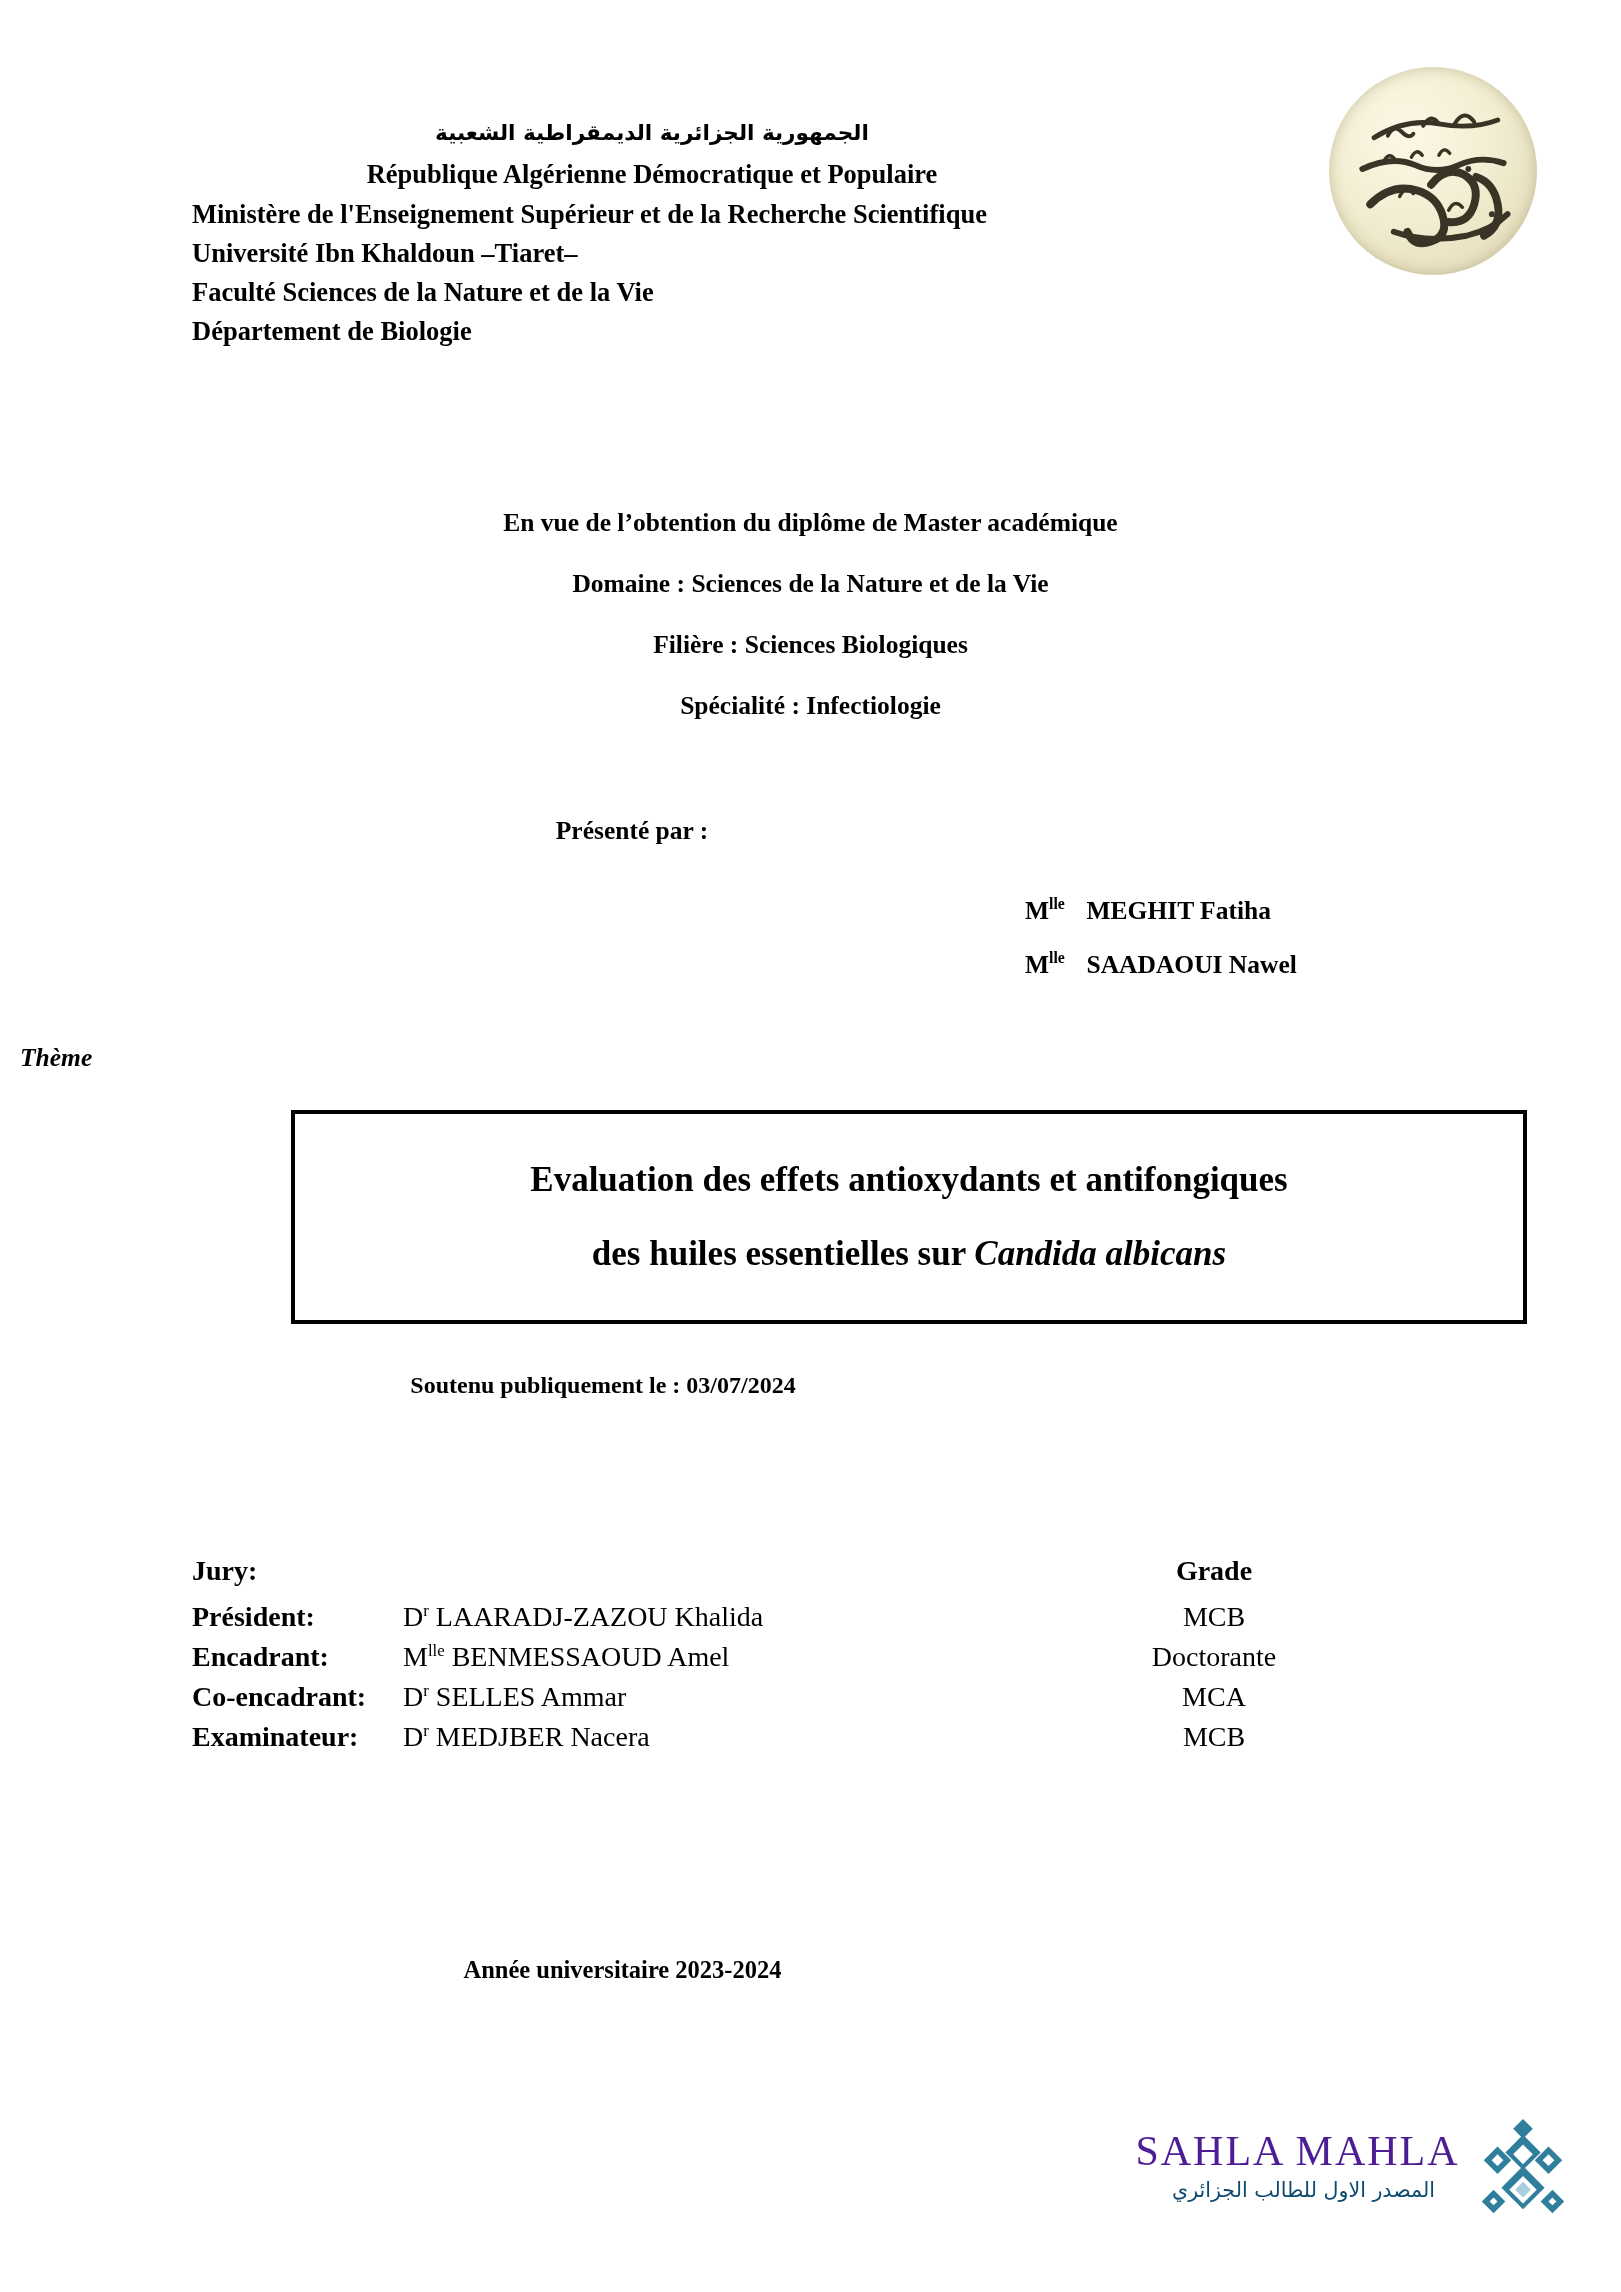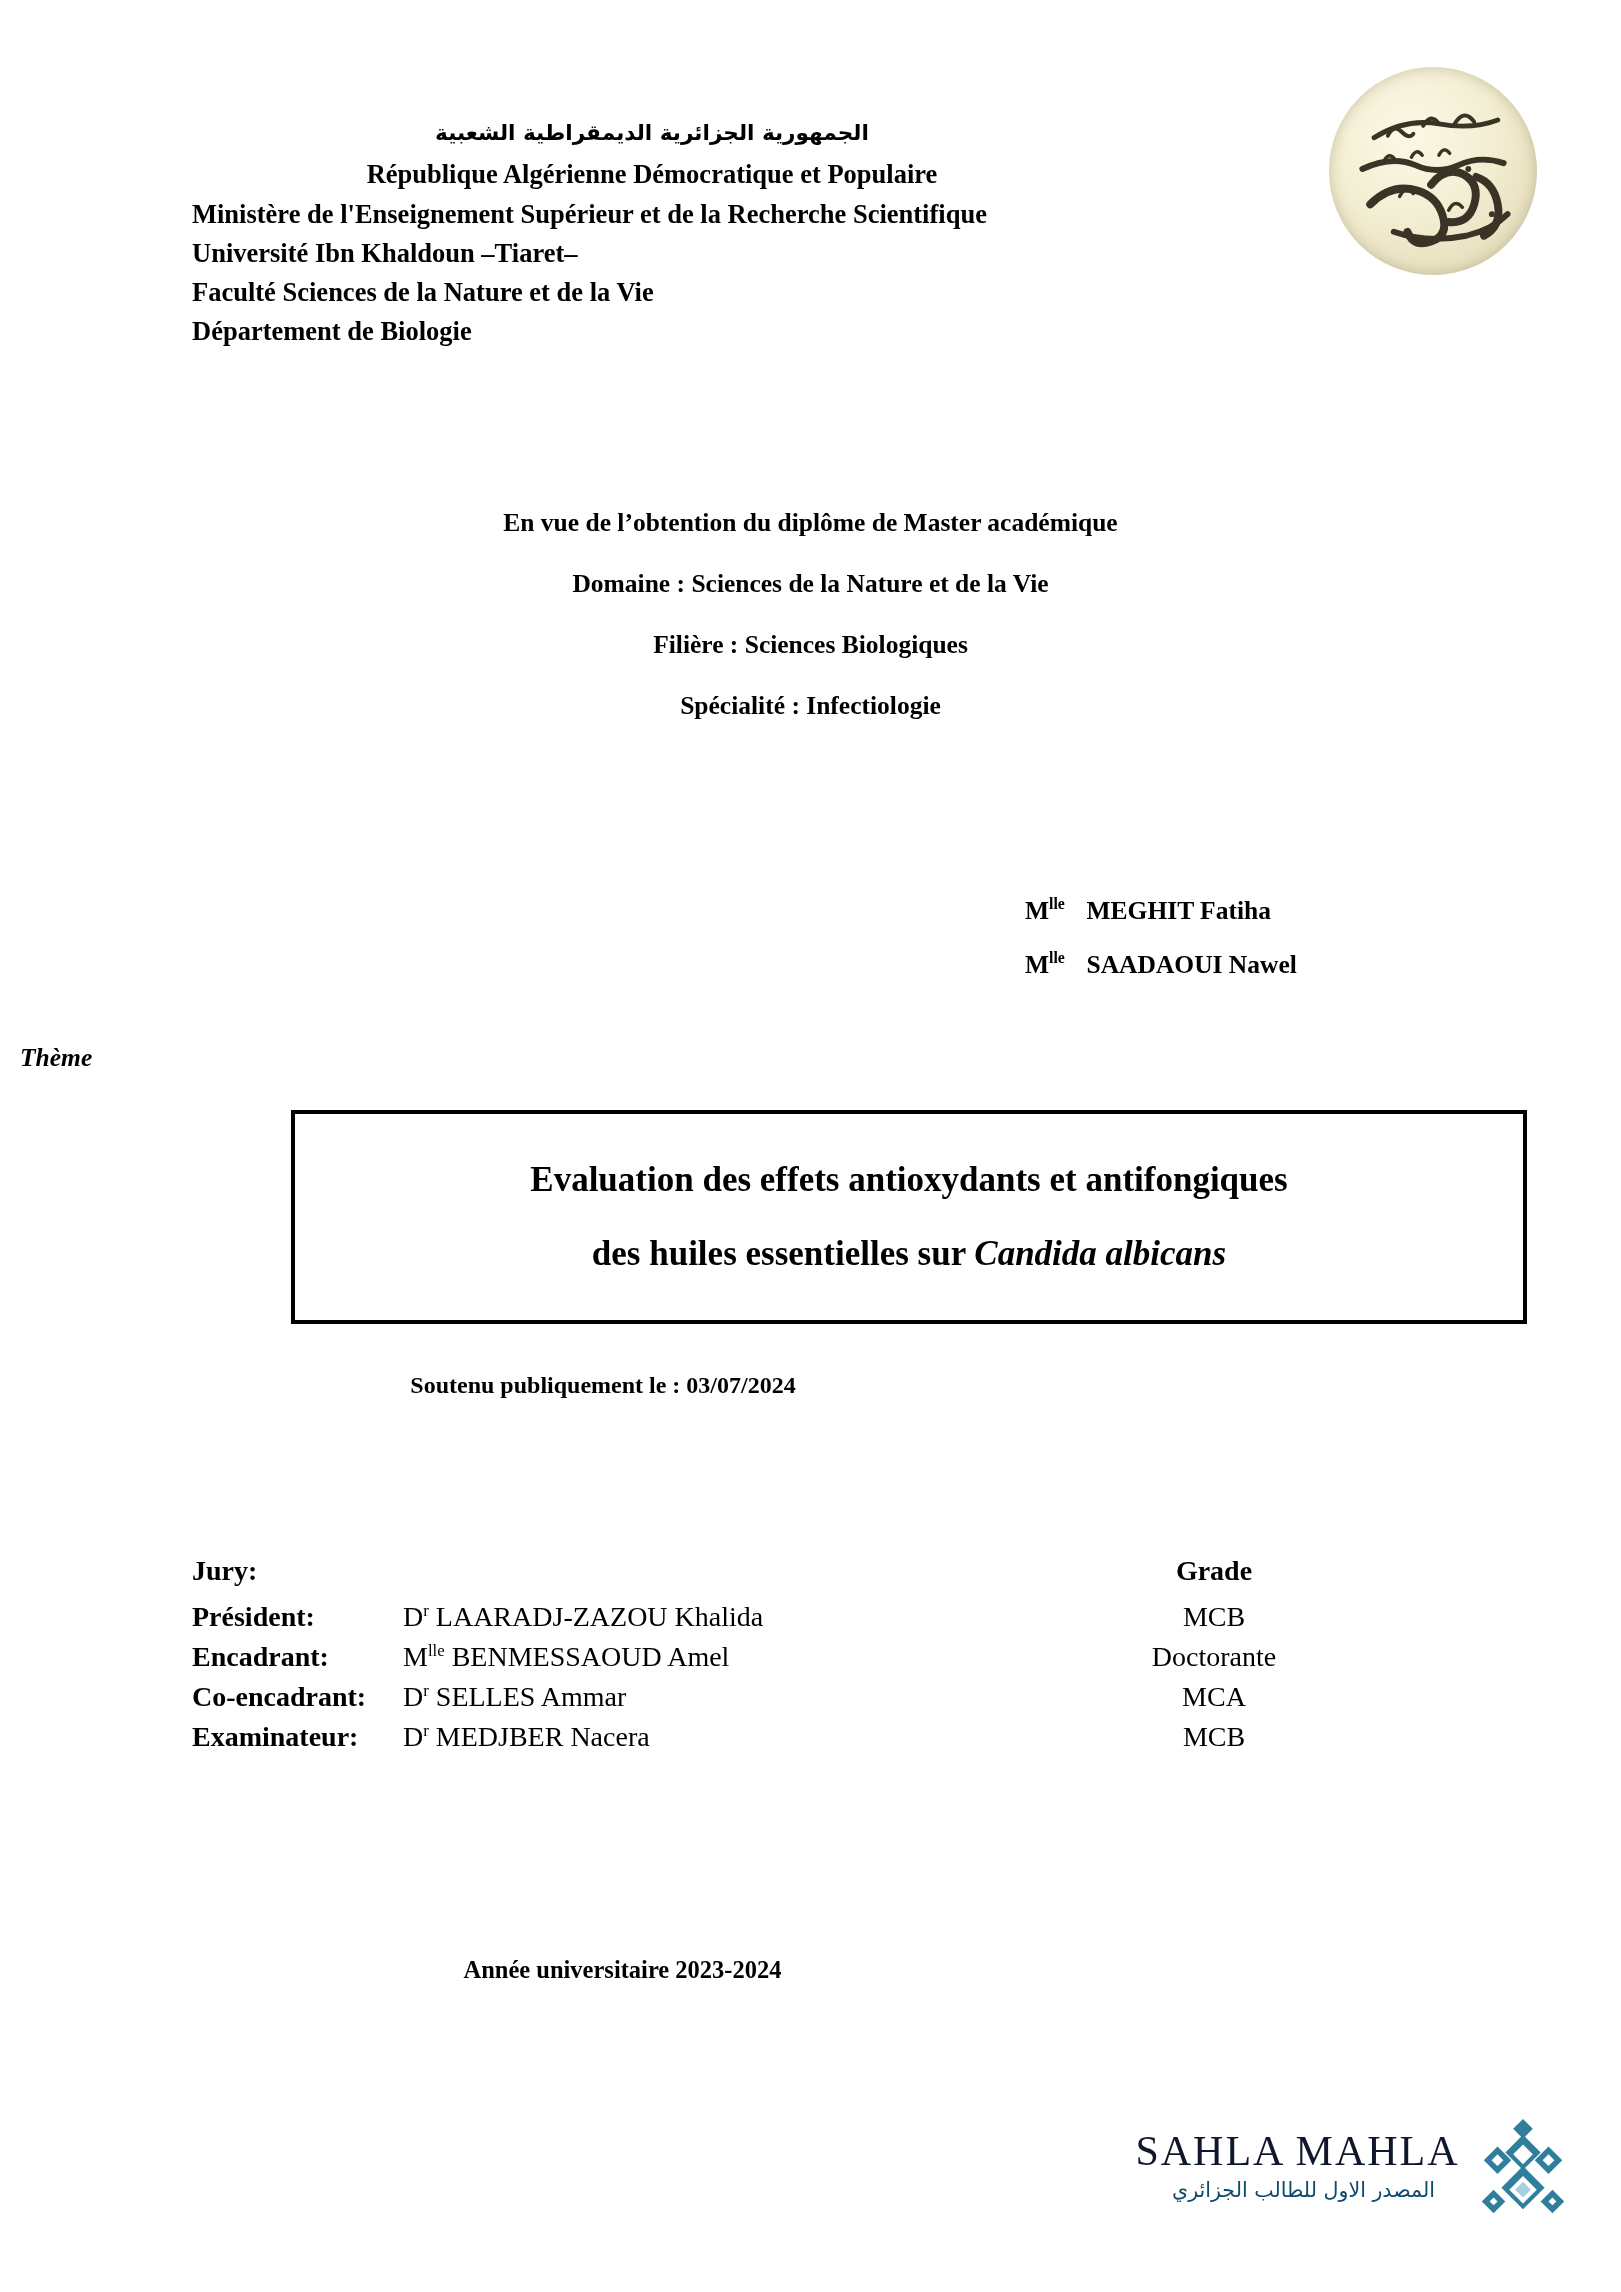--- a/index.html
+++ b/index.html
@@ -198,21 +198,21 @@
   }
   .wm-text {
     position: absolute;
     left: 0;
     top: 9.8px;
     width: 341px;
     text-align: center;
     font-family: "Liberation Serif", "DejaVu Serif", serif;
     font-size: 42px;
     letter-spacing: 2px;
-    color: #0f172a;
+    color: #4c1d95;
     white-space: nowrap;
   }
   .wm-sub {
     position: absolute;
     left: 0;
     top: 61px;
     width: 353px;
     text-align: center;
     direction: rtl;
     font-family: "DejaVu Sans", "Liberation Sans", sans-serif;
@@ -270,20 +270,21 @@
     <div>Département de Biologie</div>
   </div>
 
   <div class="degree-block">
     <div class="ln">En vue de l’obtention du diplôme de Master académique</div>
     <div class="ln">Domaine : Sciences de la Nature et de la Vie</div>
     <div class="ln">Filière : Sciences Biologiques</div>
     <div class="ln">Spécialité : Infectiologie</div>
   </div>
 
+  <div class="presented-by">Présenté par :</div>
 
   <div class="authors">
     <div>
       <span>M</span><sup>lle</sup><span class="gap"></span><span>MEGHIT Fatiha</span>
     </div>
     <div>
       <span>M</span><sup>lle</sup><span class="gap"></span><span>SAADAOUI Nawel</span>
     </div>
   </div>
 

